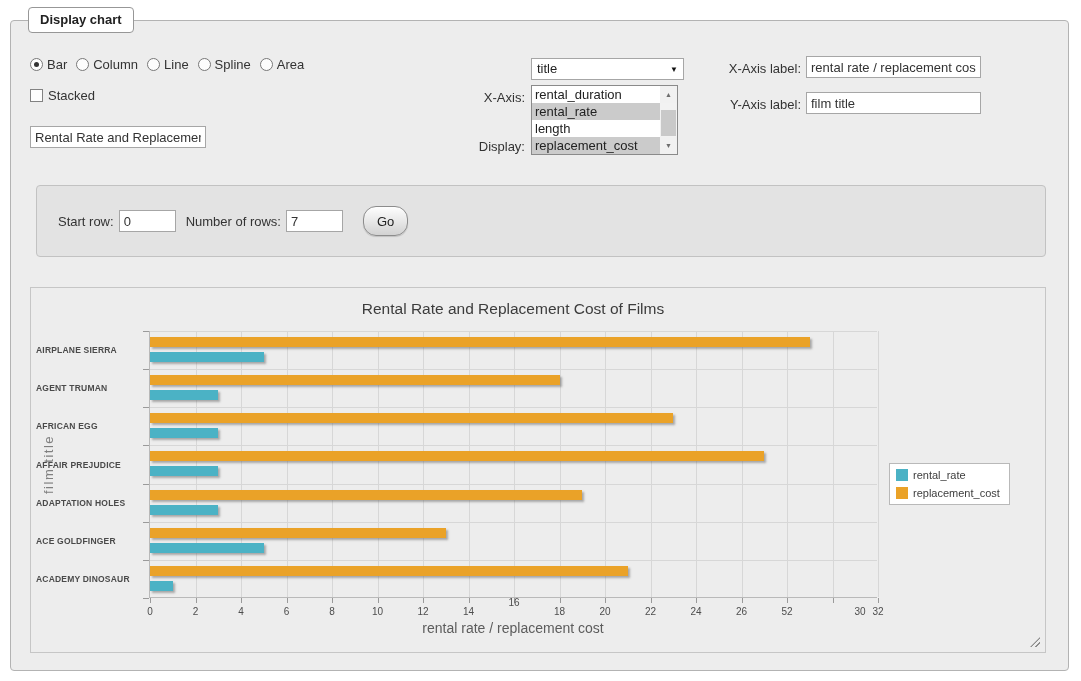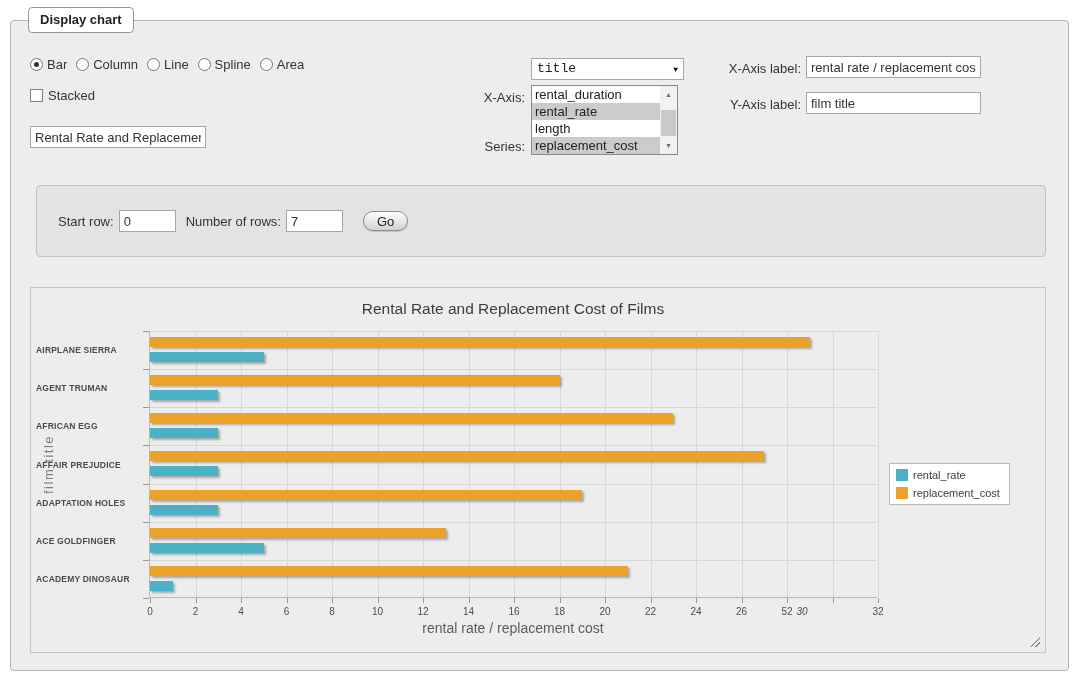--- a/index.html
+++ b/index.html
@@ -27,38 +27,38 @@
   .title-input { position:absolute; left:30px; top:126px; width:176px; }
 
   .xaxis-lbl  { position:absolute; left:420px; top:62px;  width:105px; text-align:right;margin-top:28px; }
   .series-lbl { position:absolute; left:420px; top:139px; width:105px; text-align:right; }
   .xal-lbl    { position:absolute; left:706px; top:61px;  width:95px;  text-align:right; }
   .yal-lbl    { position:absolute; left:706px; top:97px;  width:95px;  text-align:right; }
   .xal-input  { position:absolute; left:806px; top:56px;  width:175px; }
   .yal-input  { position:absolute; left:806px; top:92px;  width:175px; }
 
   .select { position:absolute; left:531px; top:58px; width:153px; height:22px; border:1px solid #a6a6a6;
-            background:#fff; font-size:13px; line-height:20px; padding:0 10px 0 5px; color:#222;font-family:Liberation Mono, monospace; }
+            background:#fff; font-size:13px; line-height:20px; padding:0 10px 0 5px; color:#222; }
   .sel-arrow { position:absolute; right:5px; top:7px; font-size:8px; color:#111; line-height:8px; }
 
   .listbox { position:absolute; left:531px; top:85px; width:147px; height:70px; border:1px solid #8a8a8a; background:#fff; }
   .option { height:17px; line-height:17px; font-size:13px; padding-left:3px; color:#222; white-space:nowrap; overflow:hidden; }
   .option.sel { background:#cbcbcb; }
   .sb { position:absolute; right:0; top:0; width:17px; height:100%; background:#f2f2f2; }
   .sb-btn { position:absolute; left:0; width:17px; height:17px; background:#f1f1f1; color:#6e6e6e;
             font-size:7px; text-align:center; line-height:17px; }
   .sb-btn.up { top:0; } .sb-btn.down { bottom:0; }
   .sb-thumb { position:absolute; left:1px; top:24px; width:15px; height:26px; background:#c9c9c9; }
 
   .rows-panel { position:absolute; left:36px; top:185px; width:1010px; height:72px;
                 background:#e3e3e3; border:1px solid #c2c2c2; border-radius:4px; }
   .rows-inner { position:absolute; left:21px; top:0; height:100%; display:flex; align-items:center; font-size:13px; color:#333; }
   .rows-inner .lbl { margin-right:5px; }
   .small-input { width:57px; margin-right:10px; }
-  .go-btn { margin-left:10px; height:20px; padding:0 13px; border:1px solid #8c8c8c; border-radius:13px;
+  .go-btn { margin-left:10px; height:30px; padding:0 13px; border:1px solid #8c8c8c; border-radius:13px;
             background:linear-gradient(#fefefe,#d2d2d2); font-family:"Liberation Sans",sans-serif;
             font-size:13px; color:#222; box-shadow:0 1px 1px rgba(0,0,0,0.15); }
 
   .chart-panel { position:absolute; left:30px; top:287px; width:1016px; height:366px;
                  background:#ededed; border:1px solid #c6c6c6; }
   .chart-title { position:absolute; left:118px; top:12px; width:728px; text-align:center;
                  font-size:15.5px; color:#3c3c3c; }
   .plot { position:absolute; left:118px; top:43px; width:728px; height:267px;
           border-left:1px solid #b9b9b9; border-bottom:1px solid #b9b9b9; }
   .vgrid { position:absolute; top:0; width:1px; height:100%; background:#d7d7d7; }
@@ -119,21 +119,21 @@
   </div>
 
   <input class="txt title-input" readonly="" value="Rental Rate and Replacement Cost of Films" style="">
 
   <div class="lbl xaxis-lbl">X-Axis:</div>
   <div class="select">
     <span>title</span>
     <span class="sel-arrow">▼</span>
   </div>
 
-  <div class="lbl series-lbl">Series:</div>
+  <div class="lbl series-lbl">Display:</div>
   <div class="listbox">
     <div id="series-options">
         <div class="option">rental_duration</div>
         <div class="option sel">rental_rate</div>
         <div class="option">length</div>
         <div class="option sel">replacement_cost</div>
       </div>
     <div class="sb">
       <div class="sb-btn up">▲</div>
       <div class="sb-thumb"></div>
@@ -221,35 +221,35 @@
         <div class="xtick-label" style="left: 121.5px; top: 275px;">6</div>
         <div class="xtick-mark" style="left: 182px; top: 267px;"></div>
         <div class="xtick-label" style="left: 167px; top: 275px;">8</div>
         <div class="xtick-mark" style="left: 227.5px; top: 267px;"></div>
         <div class="xtick-label" style="left: 212.5px; top: 275px;">10</div>
         <div class="xtick-mark" style="left: 273px; top: 267px;"></div>
         <div class="xtick-label" style="left: 258px; top: 275px;">12</div>
         <div class="xtick-mark" style="left: 318.5px; top: 267px;"></div>
         <div class="xtick-label" style="left: 303.5px; top: 275px;">14</div>
         <div class="xtick-mark" style="left: 364px; top: 267px;"></div>
-        <div class="xtick-label" style="left: 349px; top: 275px;">16</div>
+        <div class="xtick-label" style="left: 349px; top: 266px;">16</div>
         <div class="xtick-mark" style="left: 409.5px; top: 267px;"></div>
         <div class="xtick-label" style="left: 394.5px; top: 275px;">18</div>
         <div class="xtick-mark" style="left: 455px; top: 267px;"></div>
         <div class="xtick-label" style="left: 440px; top: 275px; text-align: center;">20</div>
         <div class="xtick-mark" style="left: 500.5px; top: 267px;"></div>
         <div class="xtick-label" style="left: 485.5px; top: 275px;">22</div>
         <div class="xtick-mark" style="left: 546px; top: 267px;"></div>
         <div class="xtick-label" style="left: 531px; top: 275px;">24</div>
         <div class="xtick-mark" style="left: 591.5px; top: 267px;"></div>
         <div class="xtick-label" style="left: 576.5px; top: 275px;">26</div>
         <div class="xtick-mark" style="left: 637px; top: 267px;"></div>
         <div class="xtick-label" style="left: 622px; top: 275px;">52</div>
         <div class="xtick-mark" style="left: 682.5px; top: 267px;"></div>
-        <div class="xtick-label" style="left: 637px; top: 275px; font-style: italic;">30</div>
+        <div class="xtick-label" style="left: 695px; top: 275px;">30</div>
         <div class="xtick-mark" style="left: 728px; top: 267px;"></div>
         <div class="xtick-label" style="left: 713px; top: 275px;">32</div>
       </div>
     <div class="x-axis-title">rental rate / replacement cost</div>
     <div class="y-axis-title">film title</div>
     <div class="chart-legend" id="chart-legend">
         <div class="leg-item">
           <span class="leg-swatch" style="background: rgb(75, 178, 197);"></span>
           <span>rental_rate</span>
         </div>

